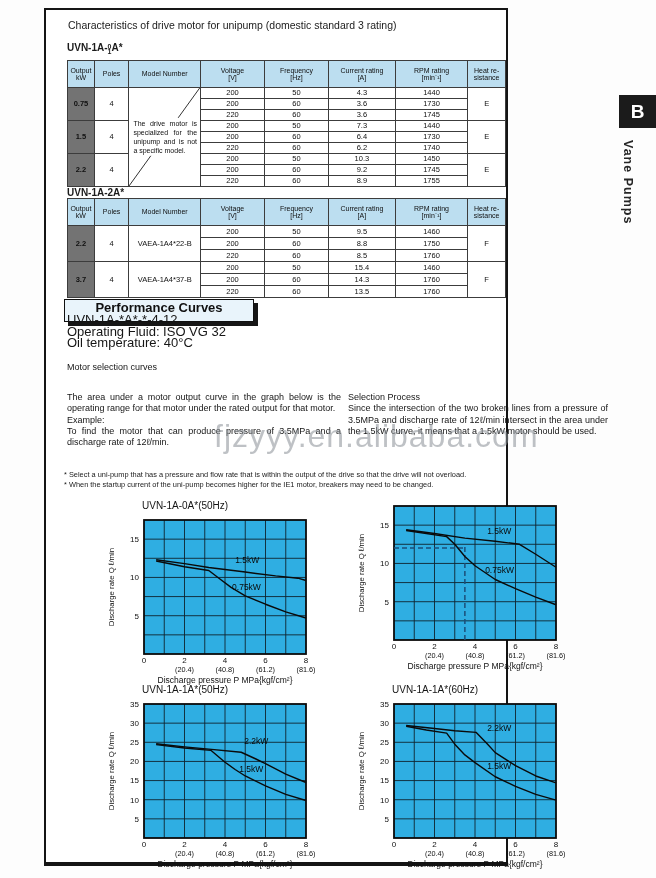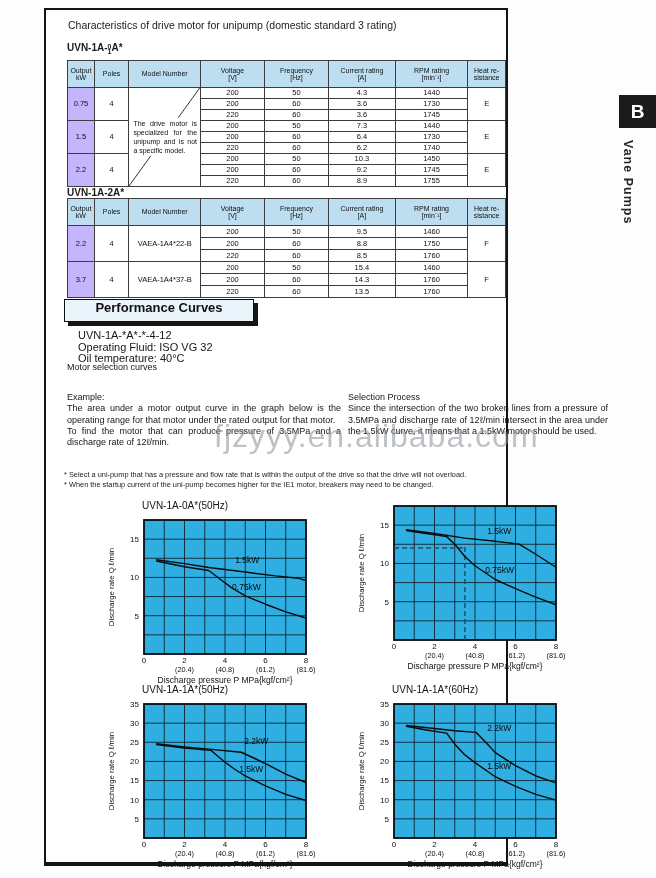--- a/index.html
+++ b/index.html
@@ -11,31 +11,31 @@
   .model-label{position:absolute;left:21px;font-size:10px;font-weight:600;color:#1b1b1b;}
   .stack{display:inline-block;vertical-align:-3px;text-align:center;line-height:5.5px;font-size:7px;font-weight:600;}
   .stack span{display:block;}
   
   .spec{position:absolute;left:21px;border-collapse:collapse;table-layout:fixed;background:#fff;
         font-size:7.5px;color:#0f0f0f;border:1.5px solid #222;}
   .spec th,.spec td{border:1px solid #3c3c3c;text-align:center;vertical-align:middle;padding:0;line-height:1.05;overflow:hidden;}
   .spec th{background:#bcdef0;font-weight:400;font-size:7px;height:26px;}
   .spec td{height:10px;}
   .spec.t2 td{height:11px;}
-  .spec td.blue{background:#c4b5fd;}
+  .spec td.blue{background:#737373;font-weight:bold;}
   .note-cell{position:relative;}
   .note-cell .diag{position:absolute;inset:0;}
   .note-cell .diag svg{display:block;width:100%;height:100%;}
   .note-text{position:absolute;left:3px;right:2px;top:50%;transform:translateY(-50%);
              background:#fff;font-size:7px;line-height:1.3;text-align:justify;padding:1px 1px;}
   
   .perf-box{position:absolute;left:18px;top:289px;width:188px;height:21px;background:#e9f4fb;
             border:1.5px solid #101010;box-shadow:4px 4px 0 0 #161616;display:flex;align-items:flex-start;justify-content:center;
             font-size:13px;font-weight:700;color:#101010;}
-  .perf-meta{position:absolute;left:21px;top:320px;font-size:11px;line-height:11.5px;color:#161616;margin-left:11px;}
+  .perf-meta{position:absolute;left:21px;top:304px;font-size:13px;line-height:11.5px;color:#161616;}
   .subhead{position:absolute;left:21px;top:352px;font-size:9px;color:#161616;}
   .col-left{position:absolute;left:21px;top:382px;width:274px;font-size:9px;line-height:11.3px;text-align:justify;color:#161616;}
   .col-right{position:absolute;left:302px;top:382px;width:260px;font-size:9px;line-height:11.3px;text-align:justify;color:#161616;}
   .footnotes{position:absolute;left:18px;top:460px;font-size:7.4px;line-height:10px;color:#1a1a1a;}
   .watermark{position:absolute;left:168px;top:408px;font-size:32px;color:#8a9096;opacity:.55;letter-spacing:1px;
              pointer-events:none;white-space:nowrap;}
   
   .chart{position:absolute;width:250px;}
   .chart-title{margin-left:40px;font-size:10px;color:#141414;height:14px;}
   .chart svg{display:block;}
@@ -276,22 +276,22 @@
 
     <div class="perf-meta">
       <div>UVN-1A-*A*-*-4-12</div>
       <div>Operating Fluid: ISO VG 32</div>
       <div>Oil temperature: 40°C</div>
     </div>
 
     <div class="subhead">Motor selection curves</div>
 
     <div class="col-left">
+      <div>The area under a motor output curve in the graph below is the operating range for that motor under the rated output for that motor.</div>
       <div>Example:</div>
-      <div>The area under a motor output curve in the graph below is the operating range for that motor under the rated output for that motor.</div>
       <div>To find the motor that can produce pressure of 3.5MPa and a discharge rate of 12ℓ/min.</div>
     </div>
 
     <div class="col-right">
       <div>Selection Process</div>
       <div>Since the intersection of the two broken lines from a pressure of 3.5MPa and discharge rate of 12ℓ/min intersect in the area under the 1.5kW curve, it means that a 1.5kW motor should be used.</div>
     </div>
 
     <div class="watermark">fjzyyy.en.alibaba.com</div>
 

